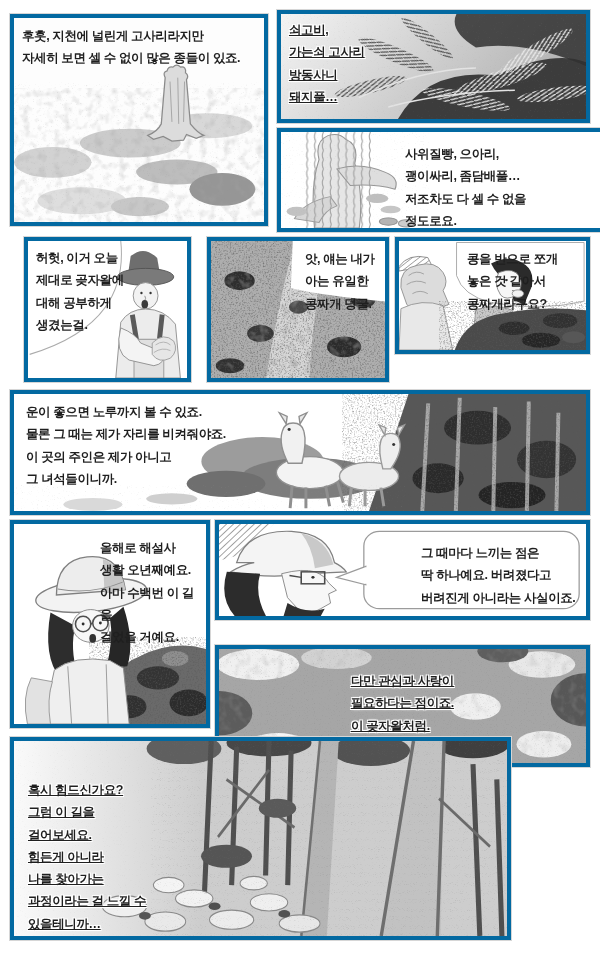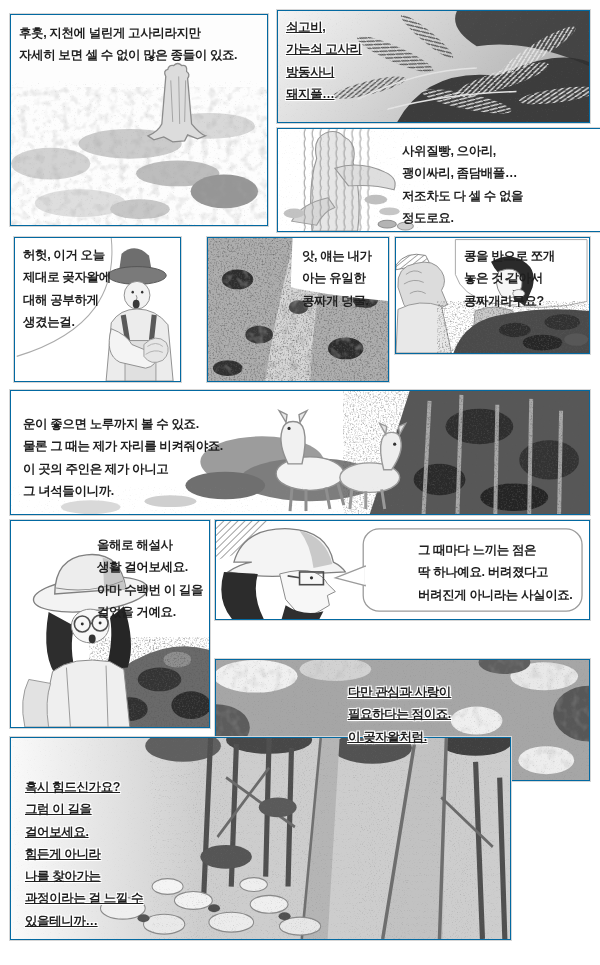--- a/index.html
+++ b/index.html
@@ -1,41 +1,41 @@
 <!DOCTYPE html>
 <html lang="ko"><head>
 <meta charset="utf-8">
 <style>
   html,body{margin:0;padding:0;background:#ffffff;}
   .page{position:relative;width:600px;height:965px;background:#fff;
         font-family:"Liberation Sans",sans-serif;overflow:hidden;}
-  .panel{position:absolute;border:1px solid #0369a1;box-shadow:0 0 0 1px #d6d6d6;
+  .panel{position:absolute;border:4px solid #0369a1;box-shadow:0 0 0 1px #d6d6d6;
          background:#c4b5fd;overflow:hidden;box-sizing:border-box;}
   .art{position:absolute;left:0;top:0;width:100%;height:100%;display:block;}
   .cap{position:absolute;z-index:2;font-weight:700;font-size:12.5px;line-height:1.78;
        letter-spacing:-0.4px;color:#1f1f1f;white-space:pre-line;}
   .halo{text-shadow:-1px -1px 0 #fff,1px -1px 0 #fff,-1px 1px 0 #fff,1px 1px 0 #fff,0 0 3px #fff;text-decoration:underline;}
   #pn1{left:10px;top:14px;width:258px;height:212px}
   #pn2{left:277px;top:10px;width:313px;height:113px}
   #pn3{left:277px;top:128px;width:358px;height:104px}
-  #pn4{left:14px;top:237px;width:167px;height:145px}
+  #pn4{left:24px;top:237px;width:167px;height:145px}
   #pn5{left:207px;top:237px;width:182px;height:145px}
   #pn6{left:395px;top:237px;width:195px;height:117px}
   #pn7{left:10px;top:390px;width:580px;height:125px}
   #pn8{left:10px;top:520px;width:200px;height:208px}
   #pn9{left:215px;top:520px;width:375px;height:100px}
-  #pn10{left:215px;top:659px;width:375px;height:122px}
+  #pn10{left:215px;top:645px;width:375px;height:122px}
   #pn11{left:10px;top:737px;width:501px;height:203px}
   .c1{left:8px;top:7px}
   .c2{left:8px;top:5px}
   .c3{left:124px;top:11px}
   .c4{left:8px;top:6px}
   .c5{left:94px;top:7px}
   .c6{left:68px;top:7px}
-  .c7{left:12px;top:22px}
+  .c7{left:12px;top:7px}
   .c8{left:86px;top:13px}
   .c9{left:202px;top:18px}
   .c10{left:132px;top:21px}
   .c11{left:14px;top:38px}
 </style>
 </head>
 <body>
 
 <div class="page">
 
@@ -268,21 +268,21 @@
       <circle cx="90" cy="103" r="8" fill="none" stroke="#4f4f4f" stroke-width="1.6"></circle>
       <path d="M80 104 l2 -1" stroke="#4f4f4f" stroke-width="1.6"></path>
       <circle cx="72" cy="104" r="1.5" fill="#2e2e2e"></circle>
         <circle cx="90" cy="103" r="1.5" fill="#2e2e2e"></circle>
       <ellipse cx="82" cy="119" rx="3.5" ry="4.5" fill="#333"></ellipse>
       <path d="M42 152 q20 -16 58 -10 l14 8 6 58 -90 0 z" fill="#efefef" stroke="#8a8a8a"></path>
       <path d="M56 148 l4 60 M96 146 l2 62" stroke="#9a9a9a" fill="none"></path>
       <path d="M18 160 q-10 20 -4 48 l24 0 q-4 -26 2 -44 z" fill="#e2e2e2" stroke="#9a9a9a"></path>
     </svg>
     <div class="cap c8">올해로 해설사
-생활 걸어보세요.
+생활 오년째예요.
 아마 수백번 이 길을
 걸었을 거예요.</div>
   </section>
 
   <section class="panel" id="pn9">
     <svg class="art" viewBox="0 0 375 100" preserveAspectRatio="none">
       <rect width="375" height="100" fill="#ffffff"></rect>
       <path d="M0 0 L56 0 L20 34 L0 40 Z" fill="url(#hd)"></path>
       <path d="M18 42 Q28 6 74 8 Q112 10 118 42 q8 4 12 10 l-38 2 q-42 6 -80 -2 q12 -8 24 -10 z" fill="#f4f4f4" stroke="#808080" stroke-width="1.3"></path>
       <path d="M84 10 q26 6 33 34 l-19 4 q-3 -24 -14 -38 z" fill="#c9c9c9"></path>

